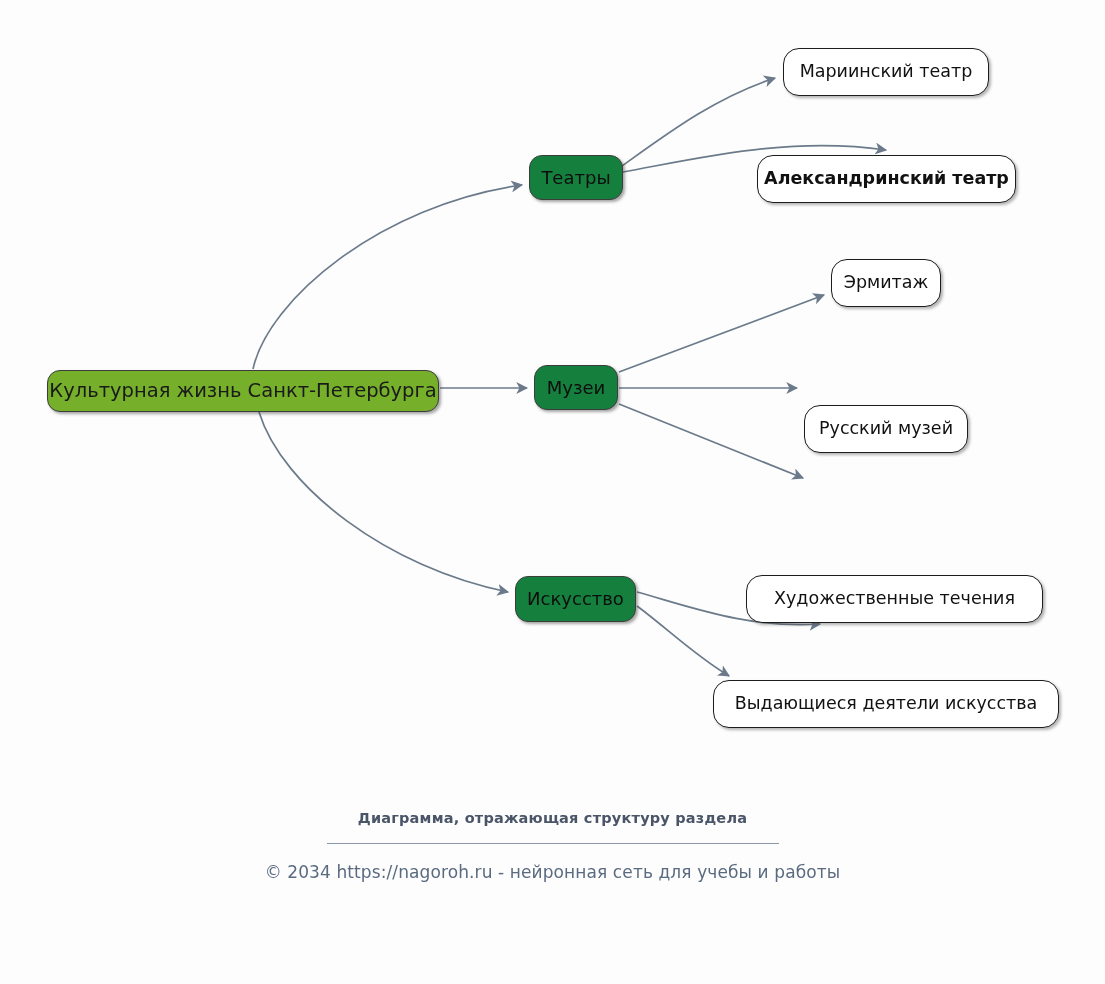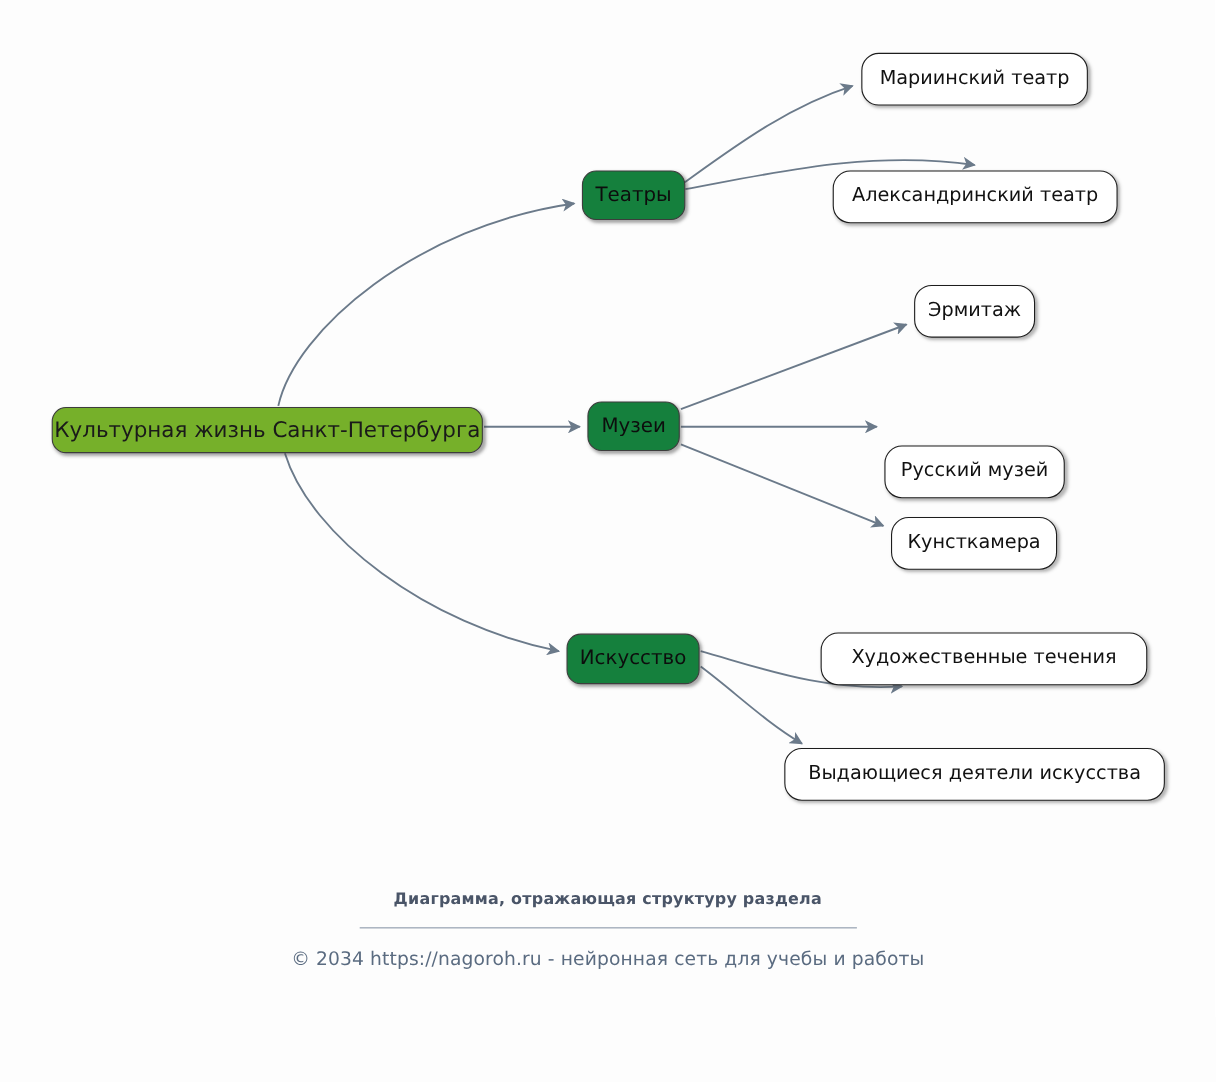--- a/index.html
+++ b/index.html
@@ -127,39 +127,36 @@
   </div>
 
   <div class="node branch" style="left:529px; top:155px; width:94px; height:45px;">
     <span class="node-label">Театры</span>
   </div>
 
   <div class="node leaf" style="left:783px; top:48px; width:206px; height:48px;">
     <span class="node-label">Мариинский театр</span>
   </div>
 
-  <div class="node leaf" style="left:757px; top:155px; width:259px; height:48px;">
+  <div class="node leaf" style="left:757px; top:155px; width:259px; height:48px;font-weight:bold;">
     <span class="node-label">Александринский театр</span>
   </div>
 
   <div class="node branch" style="left:534px; top:365px; width:84px; height:45px;">
     <span class="node-label">Музеи</span>
   </div>
 
   <div class="node leaf" style="left:831px; top:259px; width:110px; height:48px;">
     <span class="node-label">Эрмитаж</span>
   </div>
 
   <div class="node leaf" style="left:804px; top:365px; width:164px; height:48px;margin-top:40px;">
     <span class="node-label">Русский музей</span>
   </div>
 
-  <div class="node leaf" style="left:810px; top:470px; width:151px; height:48px;">
-    <span class="node-label">Кунсткамера</span>
-  </div>
 
   <div class="node branch" style="left:515px; top:576px; width:121px; height:46px;">
     <span class="node-label">Искусство</span>
   </div>
 
   <div class="node leaf" style="left:746px; top:575px; width:297px; height:48px;">
     <span class="node-label">Художественные течения</span>
   </div>
 
   <div class="node leaf" style="left:713px; top:680px; width:346px; height:48px;">

